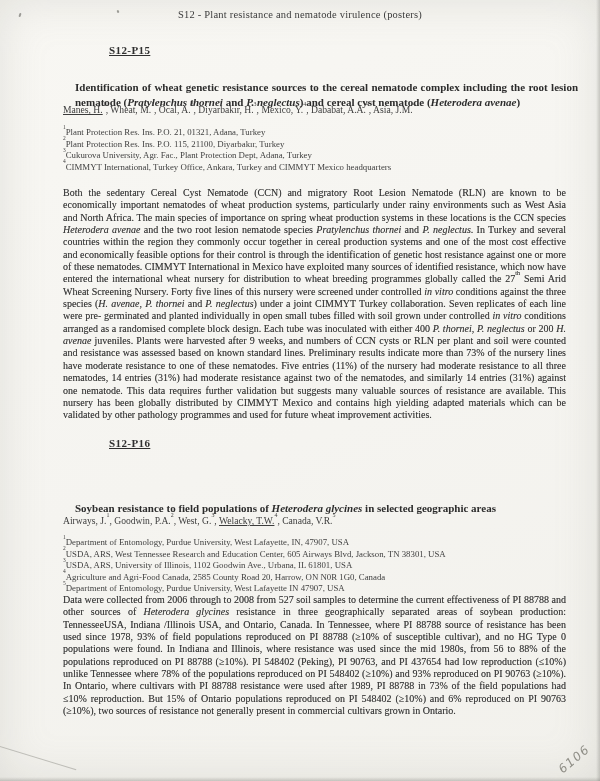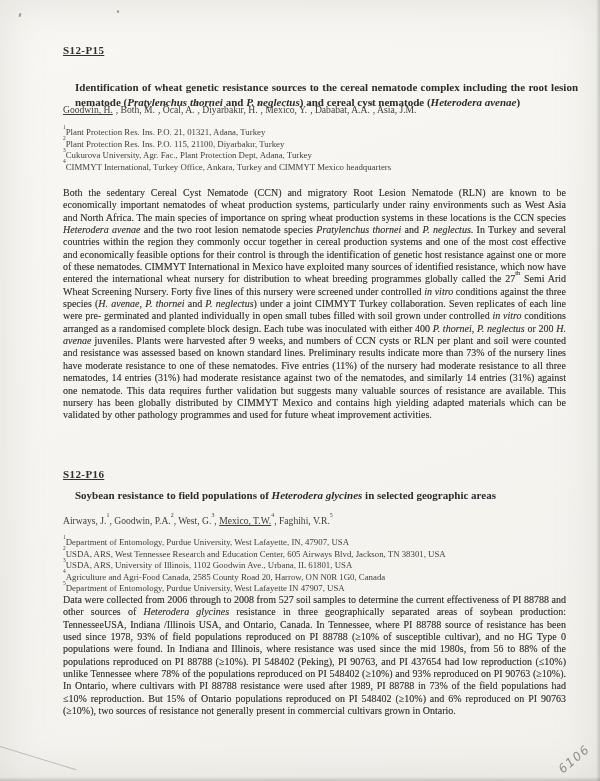--- a/index.html
+++ b/index.html
@@ -23,21 +23,21 @@
   .speckle.s2{left:117px;top:10px;width:2px;height:3px;transform:rotate(-25deg);}
   .crease{position:absolute;left:-6px;top:757px;width:84px;height:1px;
     background:rgba(130,130,124,0.45);transform:rotate(17deg);}
   .running-header{
     position:absolute;top:9px;left:0;width:100%;text-align:center;
     font-size:10.5px;color:#3c3c3c;letter-spacing:.2px;
   }
   .content{position:absolute;left:63px;width:503px;top:0;}
   .abs-id{
     position:absolute;font-weight:bold;font-size:11px;color:#2f2f2f;
-    text-decoration:underline;letter-spacing:.4px;
+    text-decoration:underline;letter-spacing:.4px;margin-left:46px;
   }
   .abs-title{
     position:absolute;margin:12px;font-weight:bold;font-size:11px;line-height:14.8px;
     color:#2c2c2c;text-align:justify;width:503px;
   }
   .authors{position:absolute;font-size:9.6px;color:#3c3c3c;width:503px;}
   .affils{position:absolute;font-size:8.8px;line-height:11.6px;color:#414141;width:503px;}
   .body-text{
     position:absolute;margin:0;font-size:10px;line-height:12.35px;
     text-align:justify;color:#393939;width:503px;
@@ -54,54 +54,55 @@
     transform:rotate(-40deg);transform-origin:center;
     font-family:"DejaVu Sans",sans-serif;font-style:italic;
     font-size:12px;color:#8f8e86;letter-spacing:1.5px;
   }
   
   #absid1{top:44px;}
   #title1{top:68px;}
   #authors1{top:104px;}
   #affils1{top:127px;}
   #body1{top:187px;}
-  #absid2{top:468px;}
-  #title2{top:476px;}
+  #absid2{top:437px;}
+  #title2{top:489px;}
   #authors2{top:515px;}
   #affils2{top:537px;}
   #body2{top:594px;}
 </style>
 </head>
 <body>
 
 <div class="page">
   <div class="speckle s1"></div>
   <div class="speckle s2"></div>
   <div class="crease"></div>
 
+  <div class="running-header">S12 - Plant resistance and nematode virulence (posters)</div>
 
   <div class="content">
 
     <section>
       <div class="abs-id" id="absid1">S12-P15</div>
       <h2 class="abs-title" id="title1"><span>Identification of wheat genetic resistance sources to the cereal nematode complex including the root lesion nematode (</span><span class="it">Pratylenchus thornei</span><span> and </span><span class="it">P. neglectus</span><span>) and cereal cyst nematode (</span><span class="it">Heterodera avenae</span><span>)</span></h2>
-      <div class="authors" id="authors1"><span class="un">Goodwin, H.</span><sup>1</sup><span>, Both, M.</span><sup>1</sup><span>, Öcal, A.</span><sup>2</sup><span>, Diyarbakır, H.</span><sup>3</sup><span>, Mexico, Y.</span><sup>4</sup><span>, Dababat, A.A.</span><sup>4</sup><span>, Asia, J.M.</span><sup>4</sup></div>
+      <div class="authors" id="authors1"><span class="un">Manes, H.</span><sup>1</sup><span>, Wheat, M.</span><sup>1</sup><span>, Öcal, A.</span><sup>2</sup><span>, Diyarbakır, H.</span><sup>3</sup><span>, Mexico, Y.</span><sup>4</sup><span>, Dababat, A.A.</span><sup>4</sup><span>, Asia, J.M.</span><sup>4</sup></div>
       <div class="affils" id="affils1">
           <div><sup>1</sup>Plant Protection Res. Ins. P.O. 21, 01321, Adana, Turkey</div>
           <div><sup>2</sup>Plant Protection Res. Ins. P.O. 115, 21100, Diyarbakır, Turkey</div>
           <div><sup>3</sup>Cukurova University, Agr. Fac., Plant Protection Dept, Adana, Turkey</div>
           <div><sup>4</sup>CIMMYT International, Turkey Office, Ankara, Turkey and CIMMYT Mexico headquarters</div>
         </div>
       <p class="body-text" id="body1"><span>Both the sedentary Cereal Cyst Nematode (CCN) and migratory Root Lesion Nematode (RLN) are known to be economically important nematodes of wheat production systems, particularly under rainy environments such as West Asia and North Africa. The main species of importance on spring wheat production systems in these locations is the CCN species </span><span class="it">Heterodera avenae</span><span> and the two root lesion nematode species </span><span class="it">Pratylenchus thornei</span><span> and </span><span class="it">P. neglectus</span><span>. In Turkey and several countries within the region they commonly occur together in cereal production systems and one of the most cost effective and economically feasible options for their control is through the identification of genetic host resistance against one or more of these nematodes. CIMMYT International in Mexico have exploited many sources of identified resistance, which now have entered the international wheat nursery for distribution to wheat breeding programmes globally called the 27</span><sup>th</sup><span> Semi Arid Wheat Screening Nursery. Forty five lines of this nursery were screened under controlled </span><span class="it">in vitro</span><span> conditions against the three species (</span><span class="it">H. avenae</span><span>, </span><span class="it">P. thornei</span><span> and </span><span class="it">P. neglectus</span><span>) under a joint CIMMYT Turkey collaboration. Seven replicates of each line were pre- germinated and planted individually in open small tubes filled with soil grown under controlled </span><span class="it">in vitro</span><span> conditions arranged as a randomised complete block design. Each tube was inoculated with either 400 </span><span class="it">P. thornei</span><span>, </span><span class="it">P. neglectus</span><span> or 200 </span><span class="it">H. avenae</span><span> juveniles. Plants were harvested after 9 weeks, and numbers of CCN cysts or RLN per plant and soil were counted and resistance was assessed based on known standard lines. Preliminary results indicate more than 73% of the nursery lines have moderate resistance to one of these nematodes. Five entries (11%) of the nursery had moderate resistance to all three nematodes, 14 entries (31%) had moderate resistance against two of the nematodes, and similarly 14 entries (31%) against one nematode. This data requires further validation but suggests many valuable sources of resistance are available. This nursery has been globally distributed by CIMMYT Mexico and contains high yielding adapted materials which can be validated by other pathology programmes and used for future wheat improvement activities.</span></p>
     </section>
 
     <section>
       <div class="abs-id" id="absid2">S12-P16</div>
       <h2 class="abs-title" id="title2"><span>Soybean resistance to field populations of </span><span class="it">Heterodera glycines</span><span> in selected geographic areas</span></h2>
-      <div class="authors" id="authors2"><span>Airways, J.</span><sup>1</sup><span>, Goodwin, P.A.</span><sup>2</sup><span>, West, G.</span><sup>3</sup><span>, </span><span class="un">Mexico, T.W.</span><sup>4</sup><span>, Faghihi, V.R.</span><sup>5</sup></div>
+      <div class="authors" id="authors2"><span>Airways, J.</span><sup>1</sup><span>, Goodwin, P.A.</span><sup>2</sup><span>, West, G.</span><sup>3</sup><span>, </span><span class="un">Welacky, T.W.</span><sup>4</sup><span>, Canada, V.R.</span><sup>5</sup></div>
       <div class="affils" id="affils2">
           <div><sup>1</sup>Department of Entomology, Purdue University, West Lafayette, IN, 47907, USA</div>
           <div><sup>2</sup>USDA, ARS, West Tennessee Research and Education Center, 605 Airways Blvd, Jackson, TN 38301, USA</div>
           <div><sup>3</sup>USDA, ARS, University of Illinois, 1102 Goodwin Ave., Urbana, IL 61801, USA</div>
           <div><sup>4</sup>Agriculture and Agri-Food Canada, 2585 County Road 20, Harrow, ON N0R 1G0, Canada</div>
           <div><sup>5</sup>Department of Entomology, Purdue University, West Lafayette IN 47907, USA</div>
         </div>
       <p class="body-text" id="body2"><span>Data were collected from 2006 through to 2008 from 527 soil samples to determine the current effectiveness of PI 88788 and other sources of </span><span class="it">Heterodera glycines</span><span> resistance in three geographically separated areas of soybean production: TennesseeUSA, Indiana /Illinois USA, and Ontario, Canada. In Tennessee, where PI 88788 source of resistance has been used since 1978, 93% of field populations reproduced on PI 88788 (≥10% of susceptible cultivar), and no HG Type 0 populations were found. In Indiana and Illinois, where resistance was used since the mid 1980s, from 56 to 88% of the populations reproduced on PI 88788 (≥10%). PI 548402 (Peking), PI 90763, and PI 437654 had low reproduction (≤10%) unlike Tennessee where 78% of the populations reproduced on PI 548402 (≥10%) and 93% reproduced on PI 90763 (≥10%). In Ontario, where cultivars with PI 88788 resistance were used after 1989, PI 88788 in 73% of the field populations had ≤10% reproduction. But 15% of Ontario populations reproduced on PI 548402 (≥10%) and 6% reproduced on PI 90763 (≥10%), two sources of resistance not generally present in commercial cultivars grown in Ontario.</span></p>
     </section>
 

